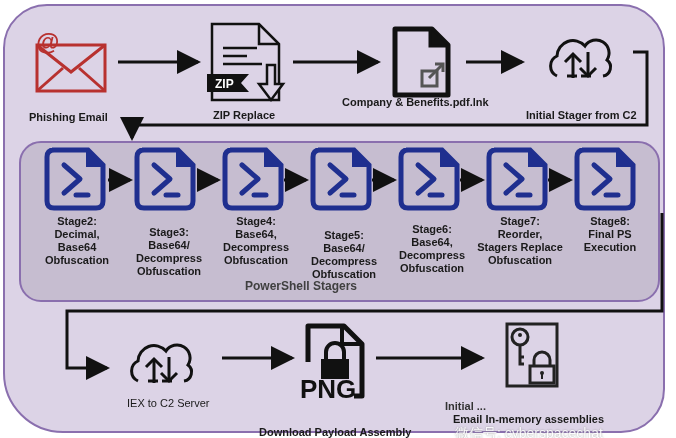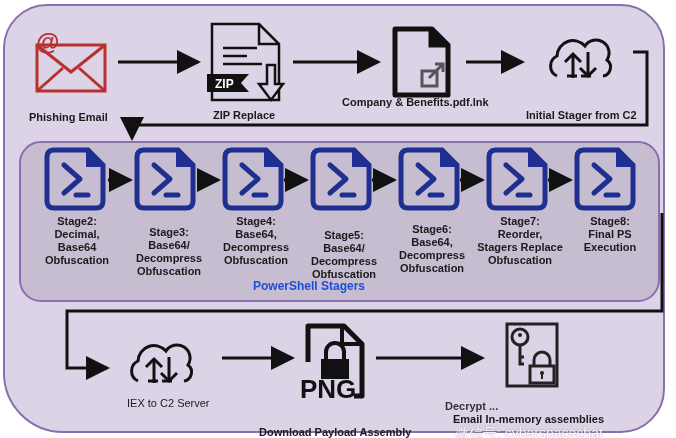--- a/index.html
+++ b/index.html
@@ -1,21 +1,21 @@
 <!DOCTYPE html>
 <html><head>
 <meta charset="utf-8">
 <style>
   html,body{margin:0;padding:0;background:#ffffff;}
   body{width:676px;height:438px;position:relative;overflow:hidden;font-family:"Liberation Sans",sans-serif;}
   #outer{position:absolute;left:3px;top:4px;width:662px;height:429px;background:#dcd3e6;border:2px solid #8a6fae;border-radius:44px 44px 44px 60px;box-sizing:border-box;}
   #stagers{position:absolute;left:19px;top:141px;width:641px;height:161px;background:#c6bdd0;border:2px solid #8a6fae;border-radius:22px;box-sizing:border-box;}
   .lbl{position:absolute;font-weight:bold;font-size:11px;color:#1a1a1a;text-align:center;line-height:13px;white-space:nowrap;}
   .stg{position:absolute;font-weight:bold;font-size:11px;color:#1a1a1a;text-align:center;line-height:13px;white-space:pre-line;width:90px;}
-  #group-title{position:absolute;left:8px;width:602px;top:279px;text-align:center;font-weight:bold;font-size:12px;color:#1d4ed8;}
+  #group-title{position:absolute;left:0;width:602px;top:279px;text-align:center;font-weight:bold;font-size:12px;color:#404040;}
   svg.ico{position:absolute;overflow:visible;}
   #lines{position:absolute;left:0;top:0;}
   #watermark{position:absolute;left:455px;top:397px;font-size:14px;color:#ffffff;opacity:0.85;text-shadow:0 0 2px #888;white-space:nowrap;margin-top:28px;}
 </style>
 </head>
 <body>
 
 <div id="outer"></div>
 <div id="stagers"></div>
 
@@ -179,16 +179,16 @@
   <rect x="2" y="2" width="50" height="62" fill="none" stroke="#222" stroke-width="3"></rect>
   <circle cx="15" cy="15" r="8" fill="none" stroke="#222" stroke-width="3"></circle>
   <circle cx="15" cy="13" r="2" fill="#222"></circle>
   <path d="M15,23 L15,42 L19,42 M15,35 L19,35" fill="none" stroke="#222" stroke-width="3"></path>
   <path d="M29,38 A8,8 0 0 1 45,38 L45,44" fill="none" stroke="#222" stroke-width="3"></path>
   <line x1="29" y1="38" x2="29" y2="44" stroke="#222" stroke-width="3"></line>
   <rect x="25" y="44" width="24" height="17" fill="#dcd3e6" stroke="#222" stroke-width="3"></rect>
   <circle cx="37" cy="51" r="2" fill="#222"></circle>
   <line x1="37" y1="52" x2="37" y2="57" stroke="#222" stroke-width="2"></line>
 </svg>
-<div class="lbl" style="left:445px;top:400px;color:#333">Decrypt ...</div>
+<div class="lbl" style="left:445px;top:400px;color:#333">Initial ...</div>
 <div class="lbl" style="left:453px;top:413px">Email In-memory assemblies</div>
 
 <div id="watermark">微信号: cyberspacechat</div>
 
 </body></html>

